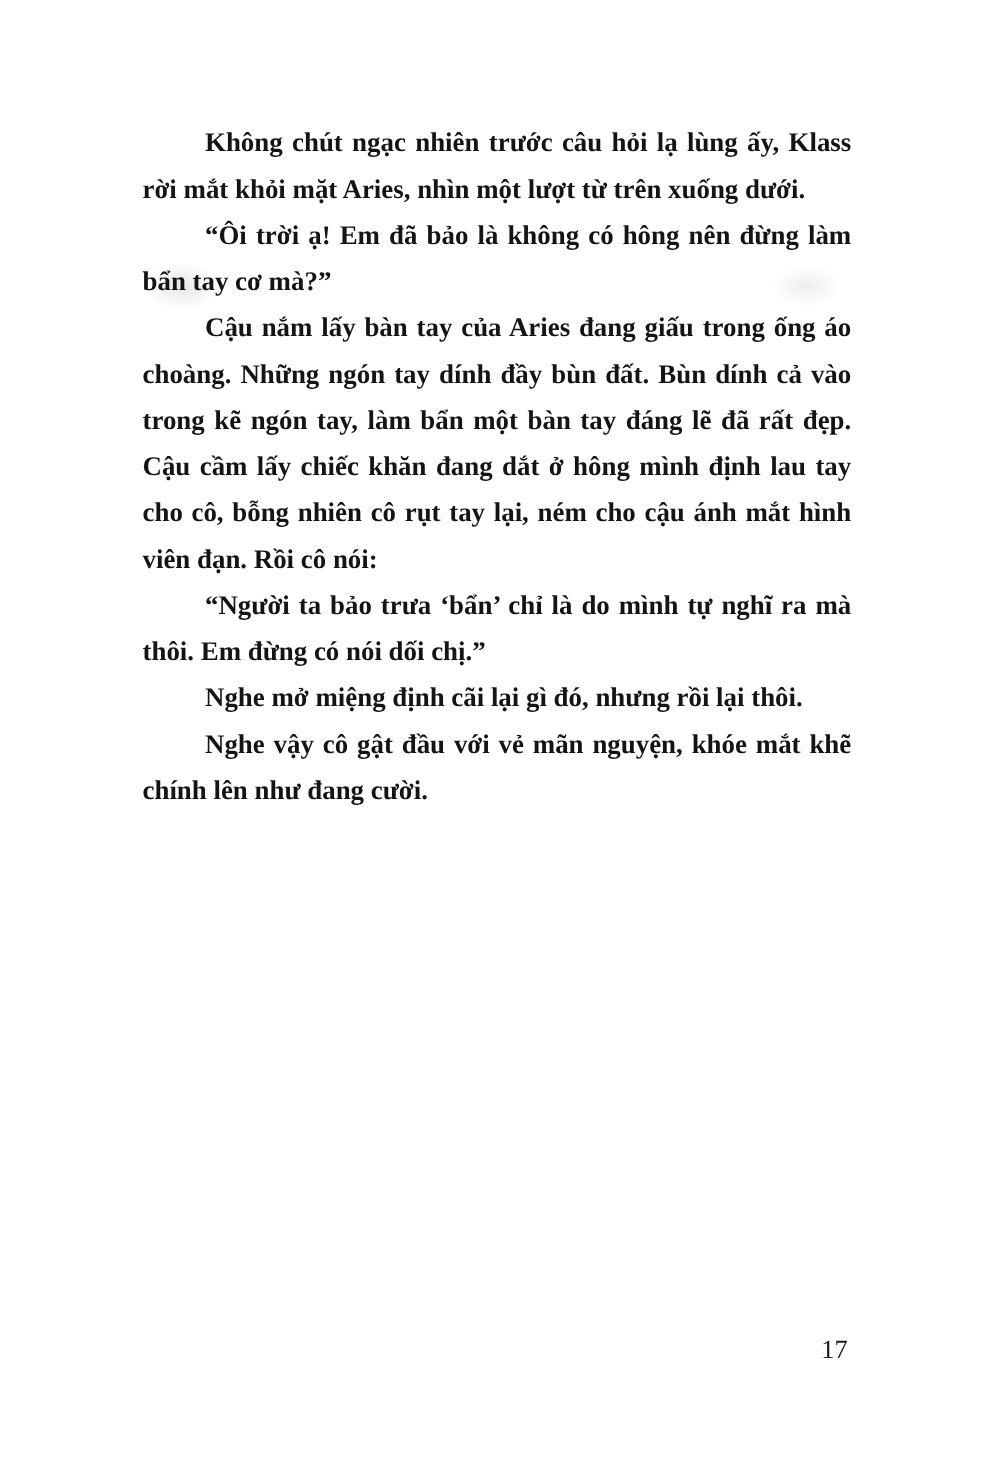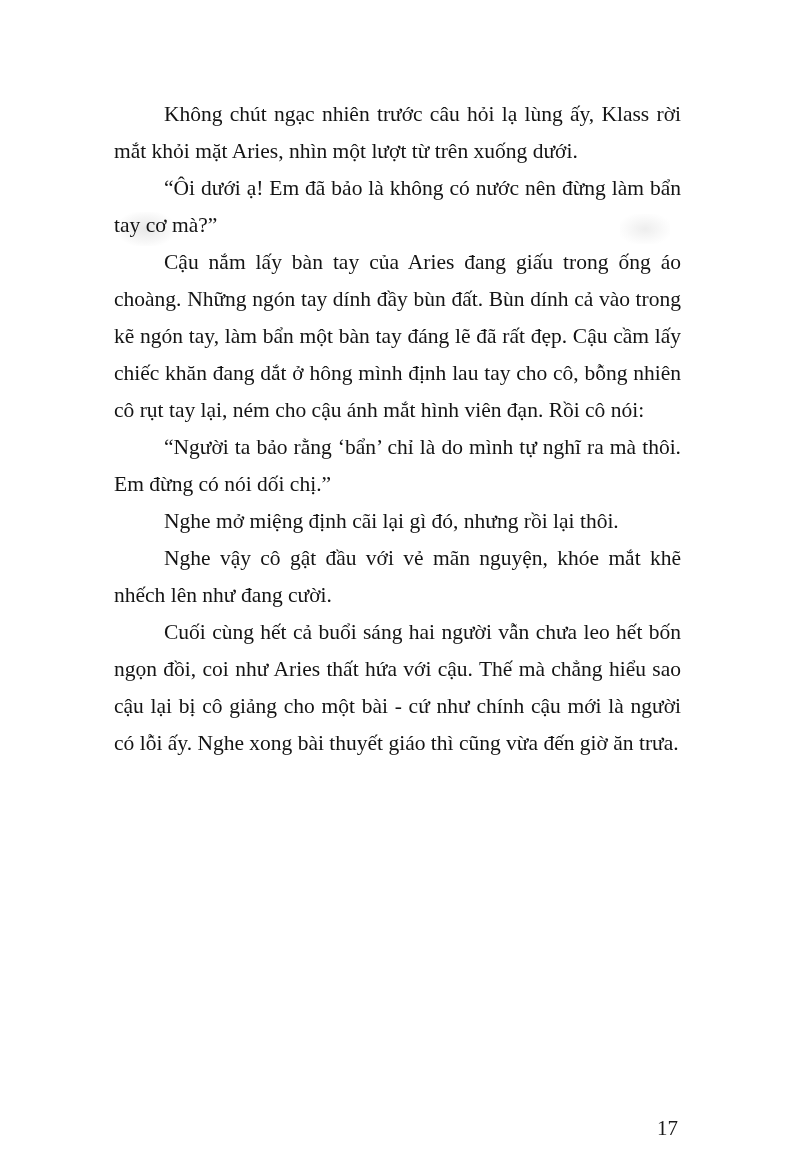--- a/index.html
+++ b/index.html
@@ -23,20 +23,21 @@
   .text-block {
     position: absolute;
     left: 114px;
     top: 96px;
     width: 567px;
     font-family: "Liberation Serif", "DejaVu Serif", serif;
     font-size: 21.5px;
     line-height: 37px;
     color: #141414;
     text-align: justify;
+    font-weight: bold;
   }
   .text-block p {
     margin: 0;
     padding: 0;
     text-indent: 50px;
   }
   .scan-smudge {
     position: absolute;
     left: 118px;
     top: 212px;
@@ -50,39 +51,38 @@
     left: 620px;
     top: 214px;
     width: 50px;
     height: 30px;
     background: radial-gradient(ellipse at center, rgba(130,130,130,0.14) 0%, rgba(170,170,170,0.06) 55%, rgba(255,255,255,0) 80%);
     pointer-events: none;
   }
   .page-number {
     position: absolute;
     right: 122px;
-    top: 1116px;
+    top: 1067px;
     font-family: "Liberation Serif", "DejaVu Serif", serif;
     font-size: 21px;
     color: #1a1a1a;
   }
 </style>
 </head>
 <body>
 
 <div class="book-page">
 
   <div class="scan-smudge"></div>
   <div class="scan-smudge-2"></div>
 
   <div class="text-block">
     <p>Không chút ngạc nhiên trước câu hỏi lạ lùng ấy, Klass rời mắt khỏi mặt Aries, nhìn một lượt từ trên xuống dưới.</p>
-    <p>“Ôi dưới ạ! Em đã bảo là không có nước nên đừng làm bẩn tay cơ mà?”</p>
+    <p>“Ôi trời ạ! Em đã bảo là không có hông nên đừng làm bẩn tay cơ mà?”</p>
     <p>Cậu nắm lấy bàn tay của Aries đang giấu trong ống áo choàng. Những ngón tay dính đầy bùn đất. Bùn dính cả vào trong kẽ ngón tay, làm bẩn một bàn tay đáng lẽ đã rất đẹp. Cậu cầm lấy chiếc khăn đang dắt ở hông mình định lau tay cho cô, bỗng nhiên cô rụt tay lại, ném cho cậu ánh mắt hình viên đạn. Rồi cô nói:</p>
-    <p>“Người ta bảo rằng ‘bẩn’ chỉ là do mình tự nghĩ ra mà thôi. Em đừng có nói dối chị.”</p>
+    <p>“Người ta bảo trưa ‘bẩn’ chỉ là do mình tự nghĩ ra mà thôi. Em đừng có nói dối chị.”</p>
     <p>Nghe mở miệng định cãi lại gì đó, nhưng rồi lại thôi.</p>
-    <p>Nghe vậy cô gật đầu với vẻ mãn nguyện, khóe mắt khẽ nhếch lên như đang cười.</p>
-    <p>Cuối cùng hết cả buổi sáng hai người vẫn chưa leo hết bốn ngọn đồi, coi như Aries thất hứa với cậu. Thế mà chẳng hiểu sao cậu lại bị cô giảng cho một bài - cứ như chính cậu mới là người có lỗi ấy. Nghe xong bài thuyết giáo thì cũng vừa đến giờ ăn trưa.</p>
+    <p>Nghe vậy cô gật đầu với vẻ mãn nguyện, khóe mắt khẽ chính lên như đang cười.</p>
   </div>
 
   <div class="page-number">17</div>
 
 </div>
 
 </body></html>

